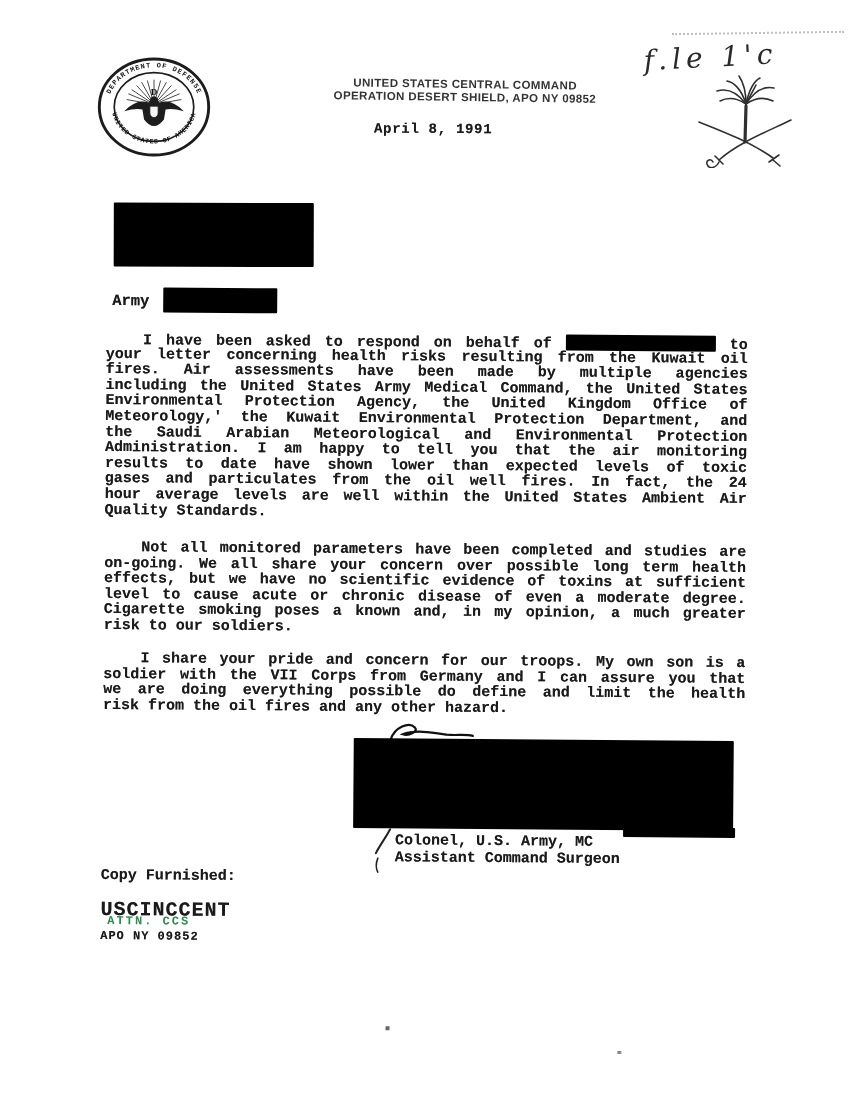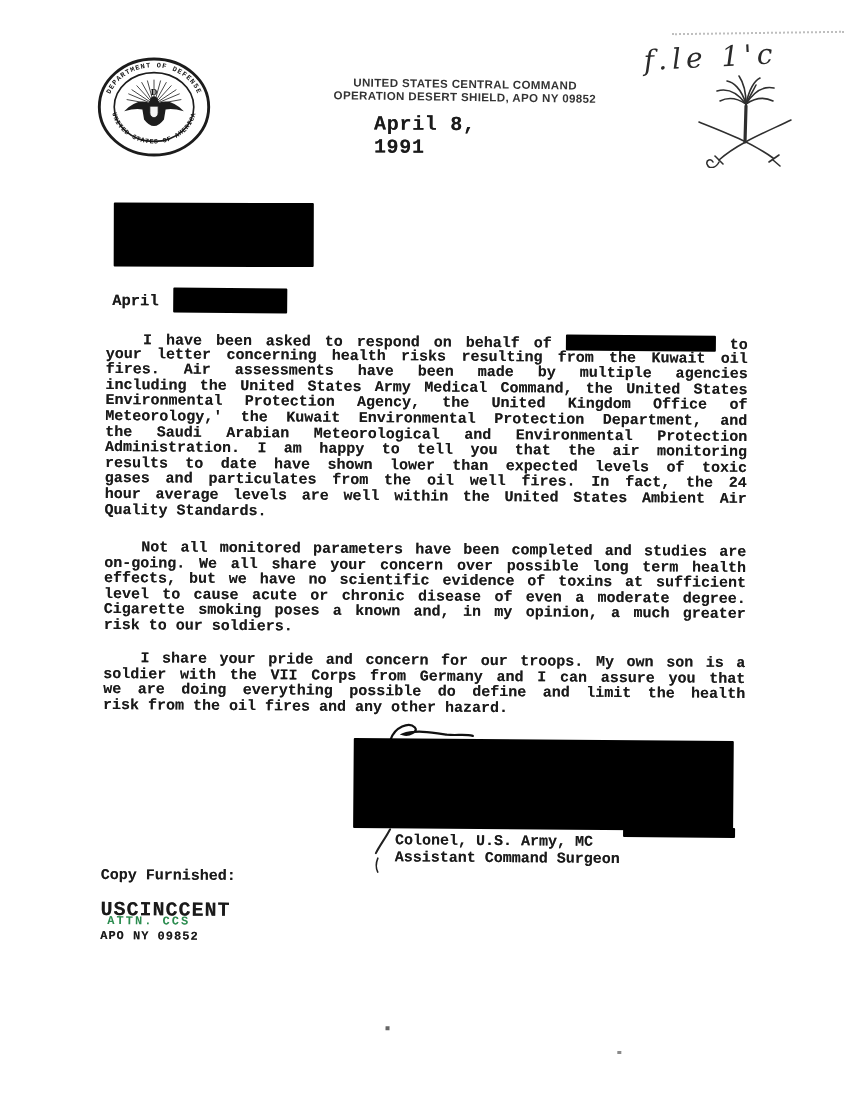--- a/index.html
+++ b/index.html
@@ -16,22 +16,22 @@
   }
   
   .seal { position:absolute; left:96px; top:56px; width:116px; height:102px; }
   .cmd-block {
     position:absolute; left:328px; top:78px; width:274px; text-align:center;
     font-family:"Liberation Sans", sans-serif; font-weight:bold; color:#333;
     font-size:11.5px; letter-spacing:.4px; line-height:13px;
     transform:rotate(0.8deg);
   }
   .date-line {
-    position:absolute; left:374px; top:113px; width:160px;
-    font-size:20px; letter-spacing:.7px; transform:rotate(0.3deg);
+    position:absolute; left:374px; top:121px; width:160px;
+    font-size:14px; letter-spacing:.7px; transform:rotate(0.3deg);
   }
   .dash-artifact {
     position:absolute; left:672px; top:32px; width:172px; height:0;
     border-top:2px dotted #a9a9a9; opacity:.75; transform:rotate(-0.8deg);
   }
   .hw-note { position:absolute; left:638px; top:36px; width:180px; height:48px; }
   .palm-emblem { position:absolute; left:688px; top:74px; width:112px; height:94px; }
 
   
   .letter-content { position:absolute; inset:0; transform:rotate(0.45deg); transform-origin:110px 330px; }
@@ -139,21 +139,21 @@
       <path d="M26,82 l8,8"></path>
       <path d="M30,88 c-3,6 -10,8 -12,2 c-1,-4 4,-6 6,-2"></path>
     </g>
   </svg>
 
   <div class="letter-content">
 
     <div class="redact redact-address"></div>
 
     <div class="dear-line type">
-      <span>April</span><span class="dear-redact"></span>
+      <span>Army</span><span class="dear-redact"></span>
     </div>
 
     <div class="para p1 type">
       <div class="tline first"><span>I have been asked to respond on behalf of</span> <span class="inline-redact"></span> <span>to</span></div>
       <div class="tline">your letter concerning health risks resulting from the Kuwait oil</div>
       <div class="tline">fires.  Air assessments have been made by multiple agencies</div>
       <div class="tline">including the United States Army Medical Command, the United States</div>
       <div class="tline">Environmental Protection Agency, the United Kingdom Office of</div>
       <div class="tline">Meteorology,' the Kuwait Environmental Protection Department, and</div>
       <div class="tline">the Saudi Arabian Meteorological and Environmental Protection</div>

